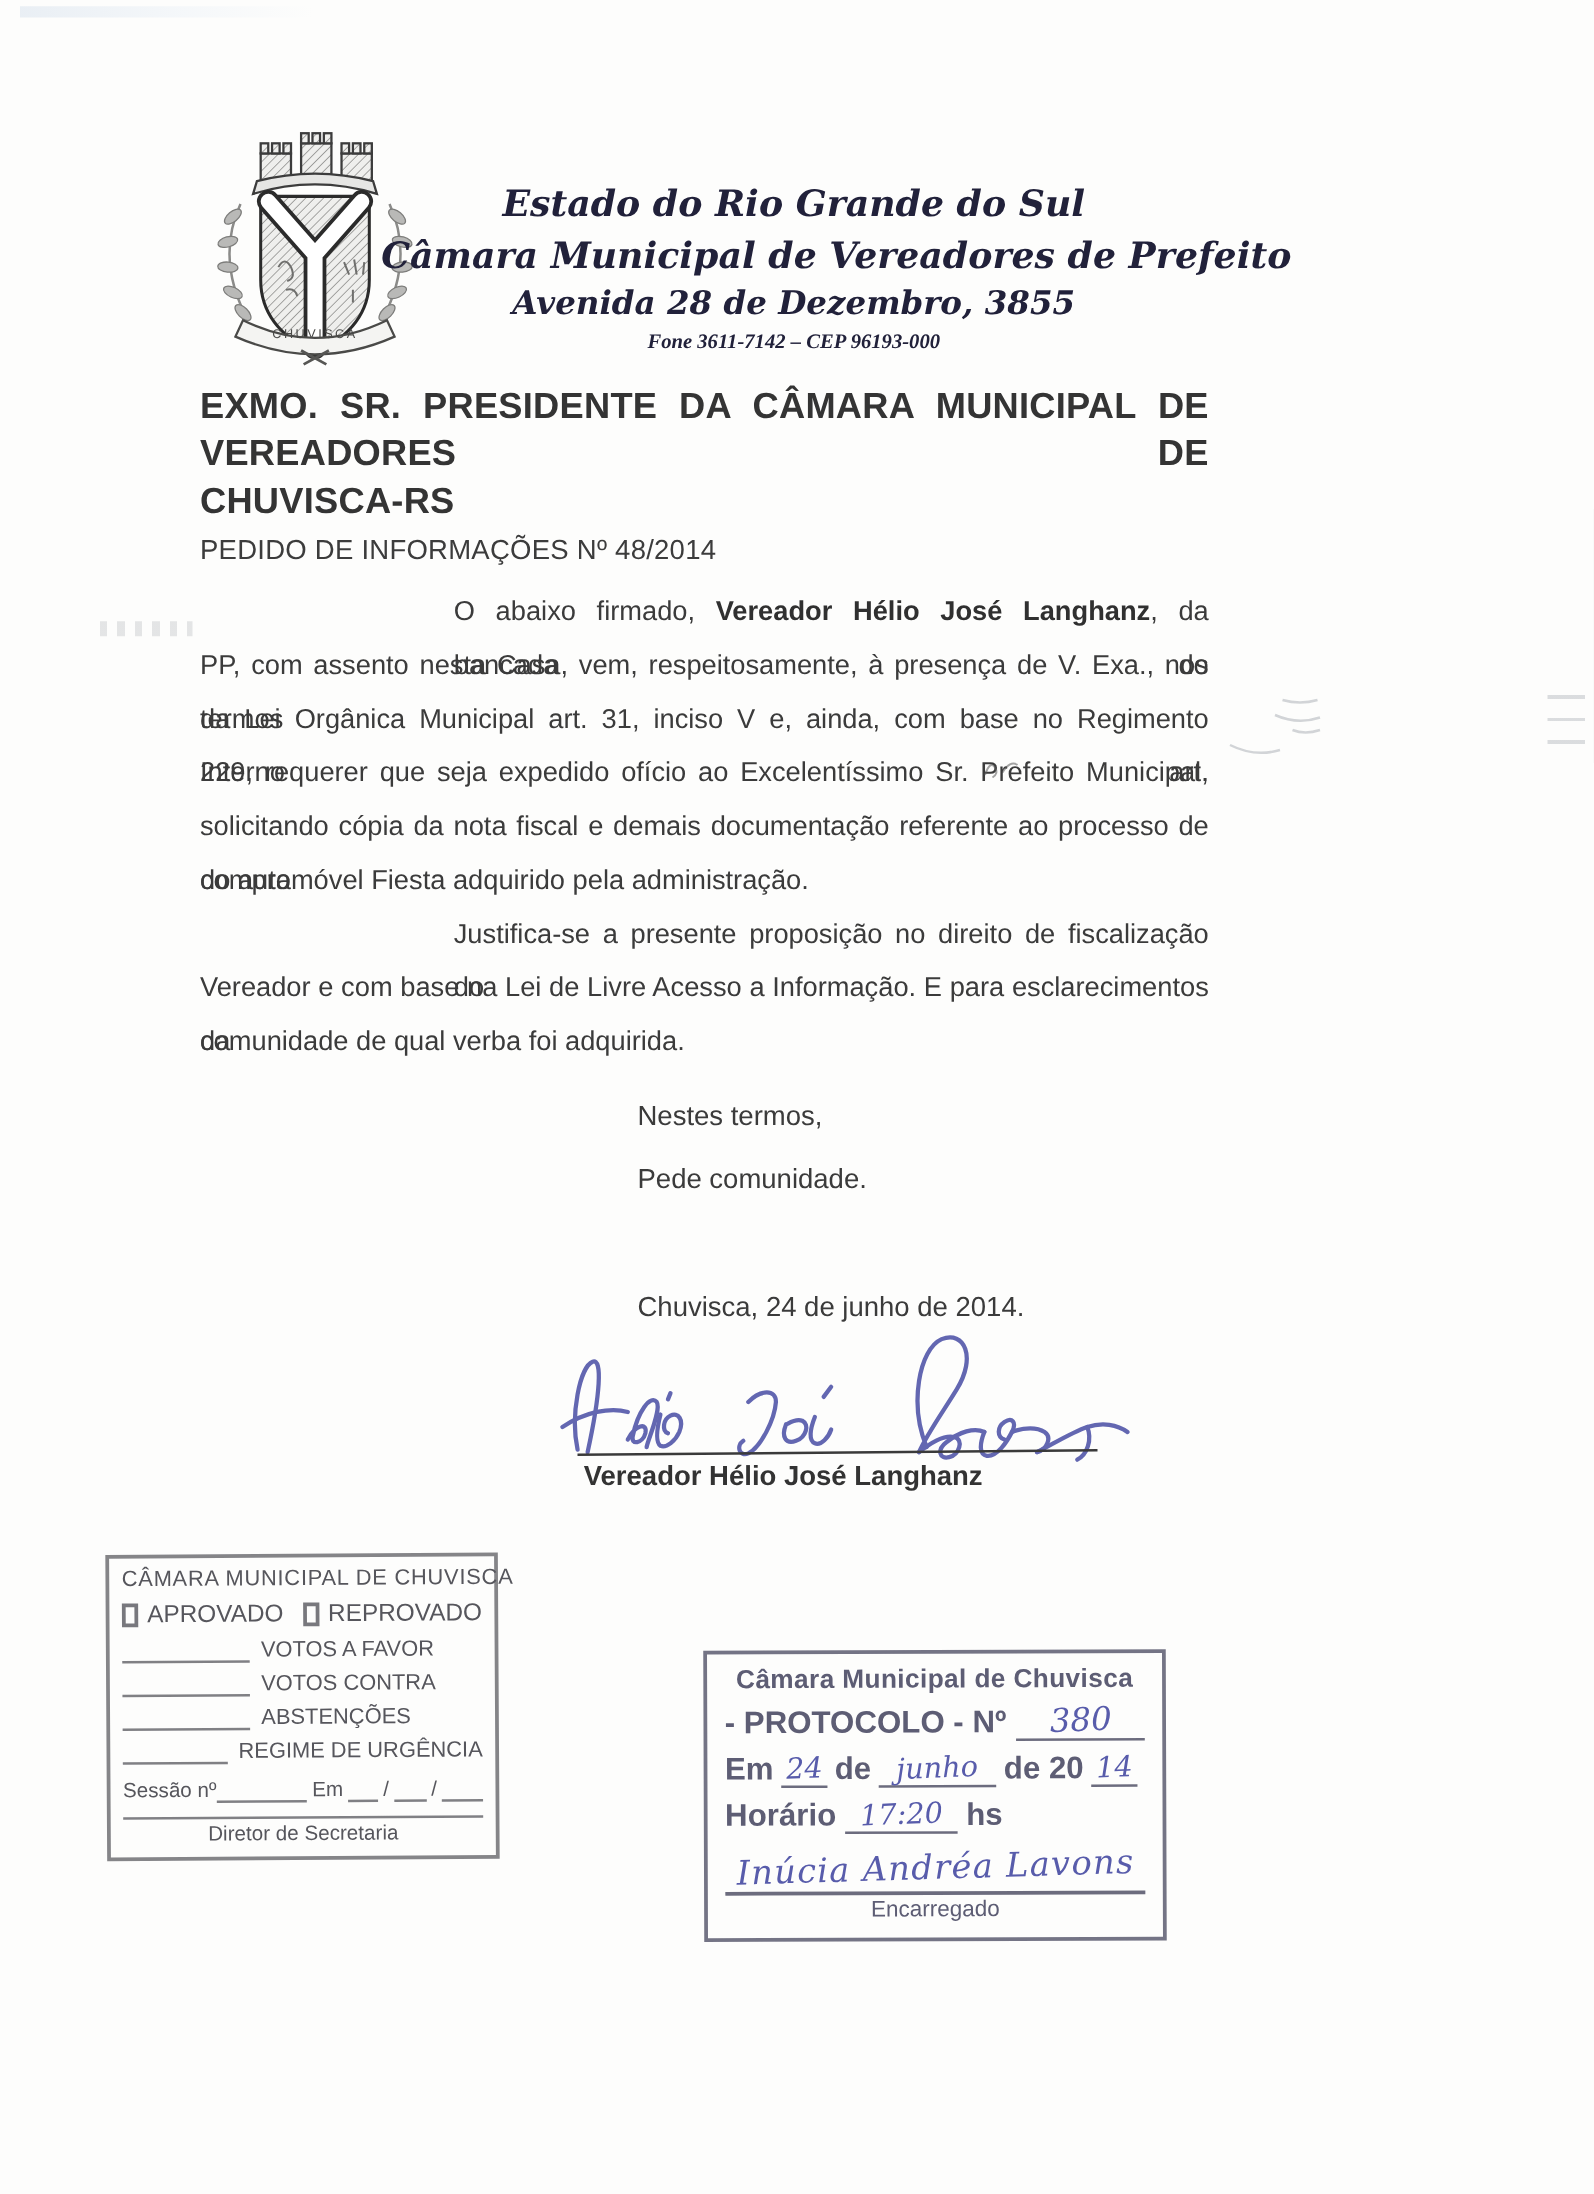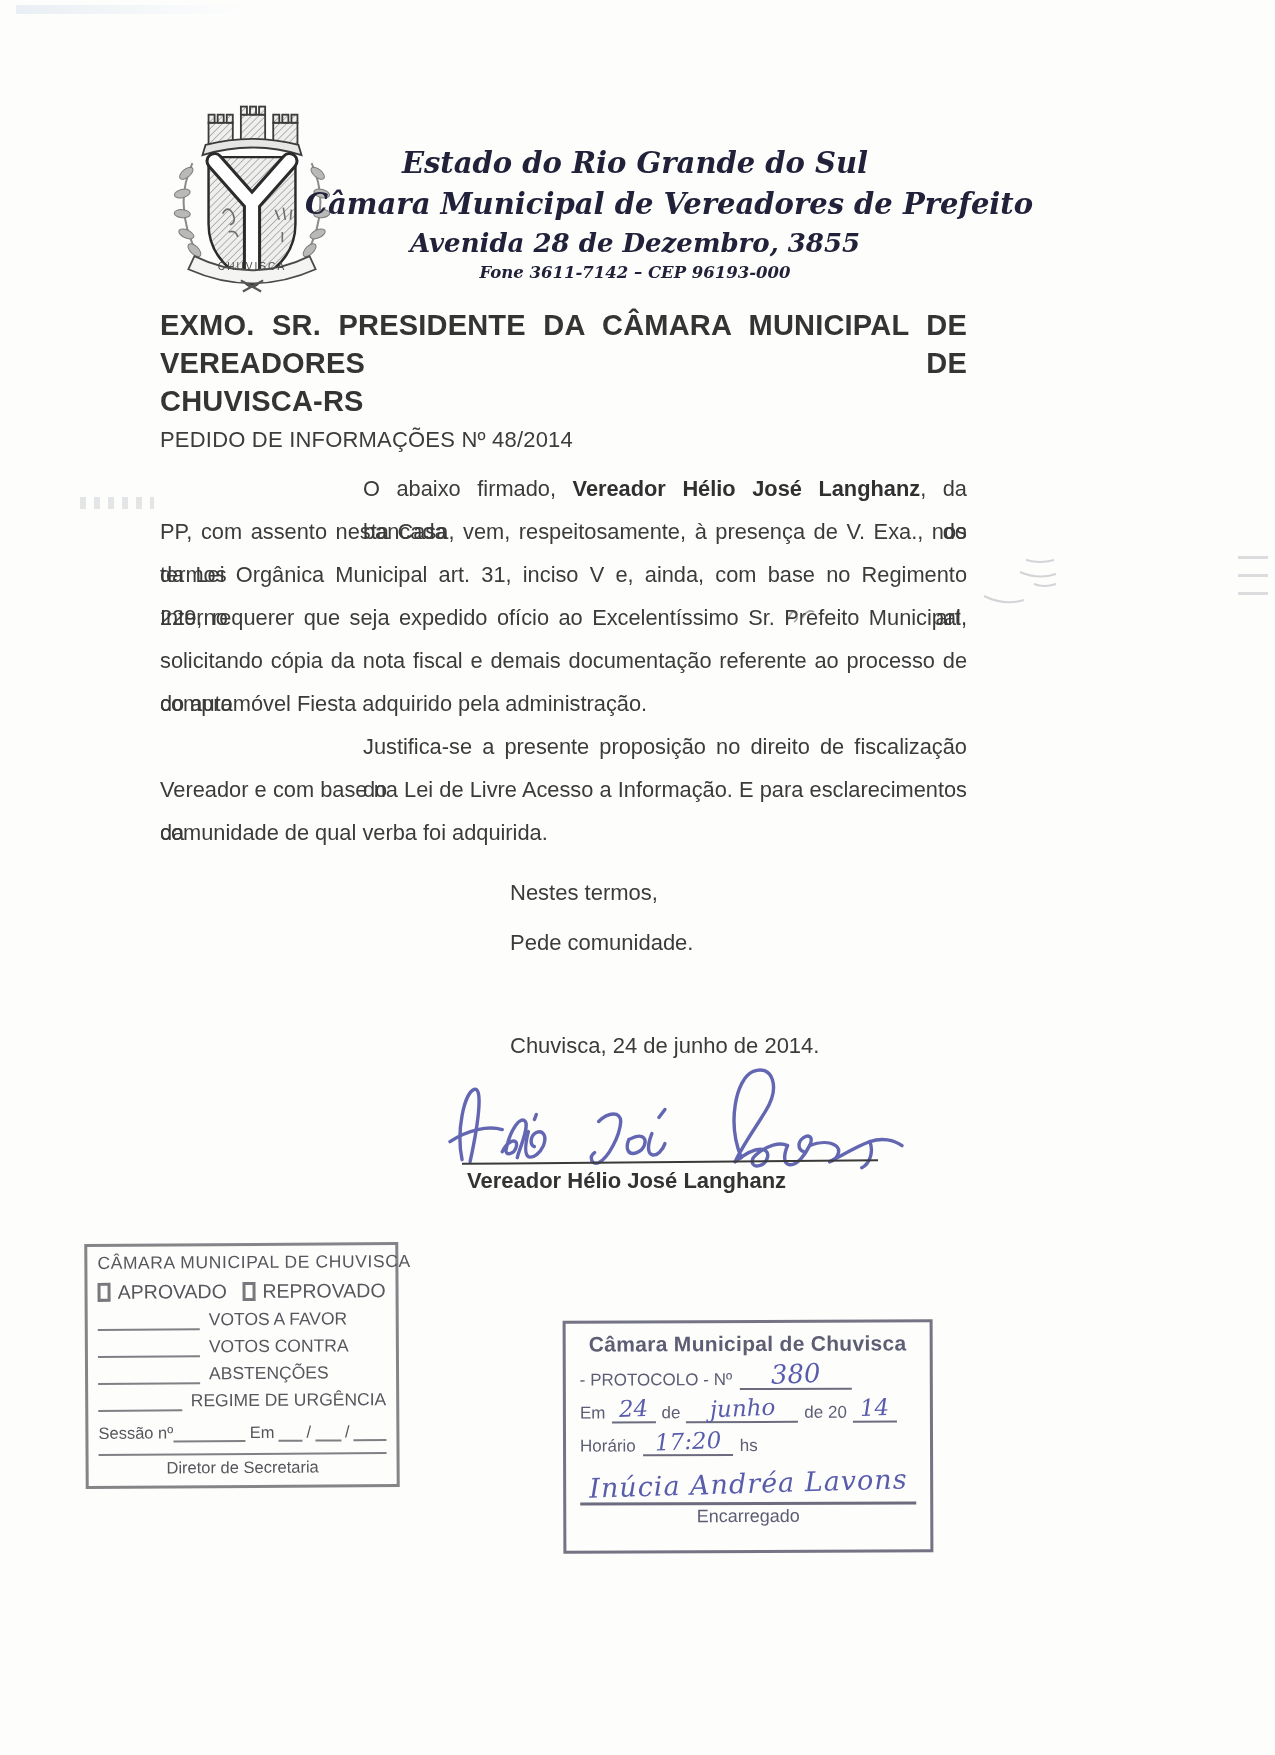--- a/index.html
+++ b/index.html
@@ -15,21 +15,21 @@
     background:repeating-linear-gradient(180deg,#9aa0a8 0 3px,transparent 3px 18px);}
 
   
   .emblem{position:absolute;left:156px;top:96px;width:192px;height:198px;}
   .lh{position:absolute;left:305px;top:146px;width:660px;text-align:center;
       color:#21213a;font-family:"DejaVu Serif",serif;font-style:italic;font-weight:700;}
   .lh div{white-space:nowrap;}
   .lh1{font-size:29px;}
   .lh2{font-size:29px;margin-top:7px;}
   .lh3{font-size:26px;margin-top:7px;}
-  .lh4{font-size:16.5px;margin-top:5px;}
+  .lh4{font-size:16.5px;margin-top:5px;font-family:Liberation Serif, serif;}
 
   
   .title{position:absolute;left:160px;top:306px;width:807px;font-weight:700;
          font-size:29px;line-height:38px;color:#343434;letter-spacing:.2px;}
   .jline{text-align:justify;text-align-last:justify;}
   .subject{position:absolute;left:160px;top:427px;font-size:22px;color:#3c3c3c;letter-spacing:.2px;}
 
   
   .bodytext{position:absolute;left:160px;top:467px;width:807px;font-size:21.8px;color:#3b3b3b;}
   .bl{height:43px;line-height:43px;text-align:justify;text-align-last:justify;white-space:normal;}
@@ -65,21 +65,21 @@
   .sa-sess span.t{margin:0 4px;}
   .sa-long{border-bottom:2.5px solid rgba(86,86,92,.75);margin-top:11px;}
   .sa-dir{text-align:center;font-size:16.5px;margin-top:3px;}
 
   
   .stampB{position:absolute;left:563px;top:1320px;width:370px;height:233px;box-sizing:border-box;
           border:3.5px solid rgba(92,92,112,.85);padding:9px 14px 6px 14px;color:#5d5d74;
           transform:rotate(-.2deg);}
   .sb-title{font-size:21px;font-weight:700;text-align:center;letter-spacing:.3px;white-space:nowrap;}
   .sb-row{display:flex;align-items:flex-end;margin-top:8px;white-space:nowrap;}
-  .sb-lab{font-size:17px;font-weight:400;}
+  .sb-lab{font-size:25px;font-weight:700;}
   .sb-row .u{display:inline-block;border-bottom:2.5px solid rgba(92,92,112,.9);
              text-align:center;line-height:20px;}
   .hw{font-family:"DejaVu Serif",serif;font-style:italic;color:#585cab;display:inline-block;
       transform:rotate(-2deg);}
   .sb-proto .u{width:112px;margin-left:8px;}
   .sb-proto .hw{font-size:26px;}
   .sb-date .hw{font-size:23px;}
   .sb-date .u{margin:0 6px;}
   .sb-date .ud{width:44px;} .sb-date .um{width:112px;} .sb-date .uy{width:44px;}
   .sb-time .u{width:90px;margin:0 7px;}

